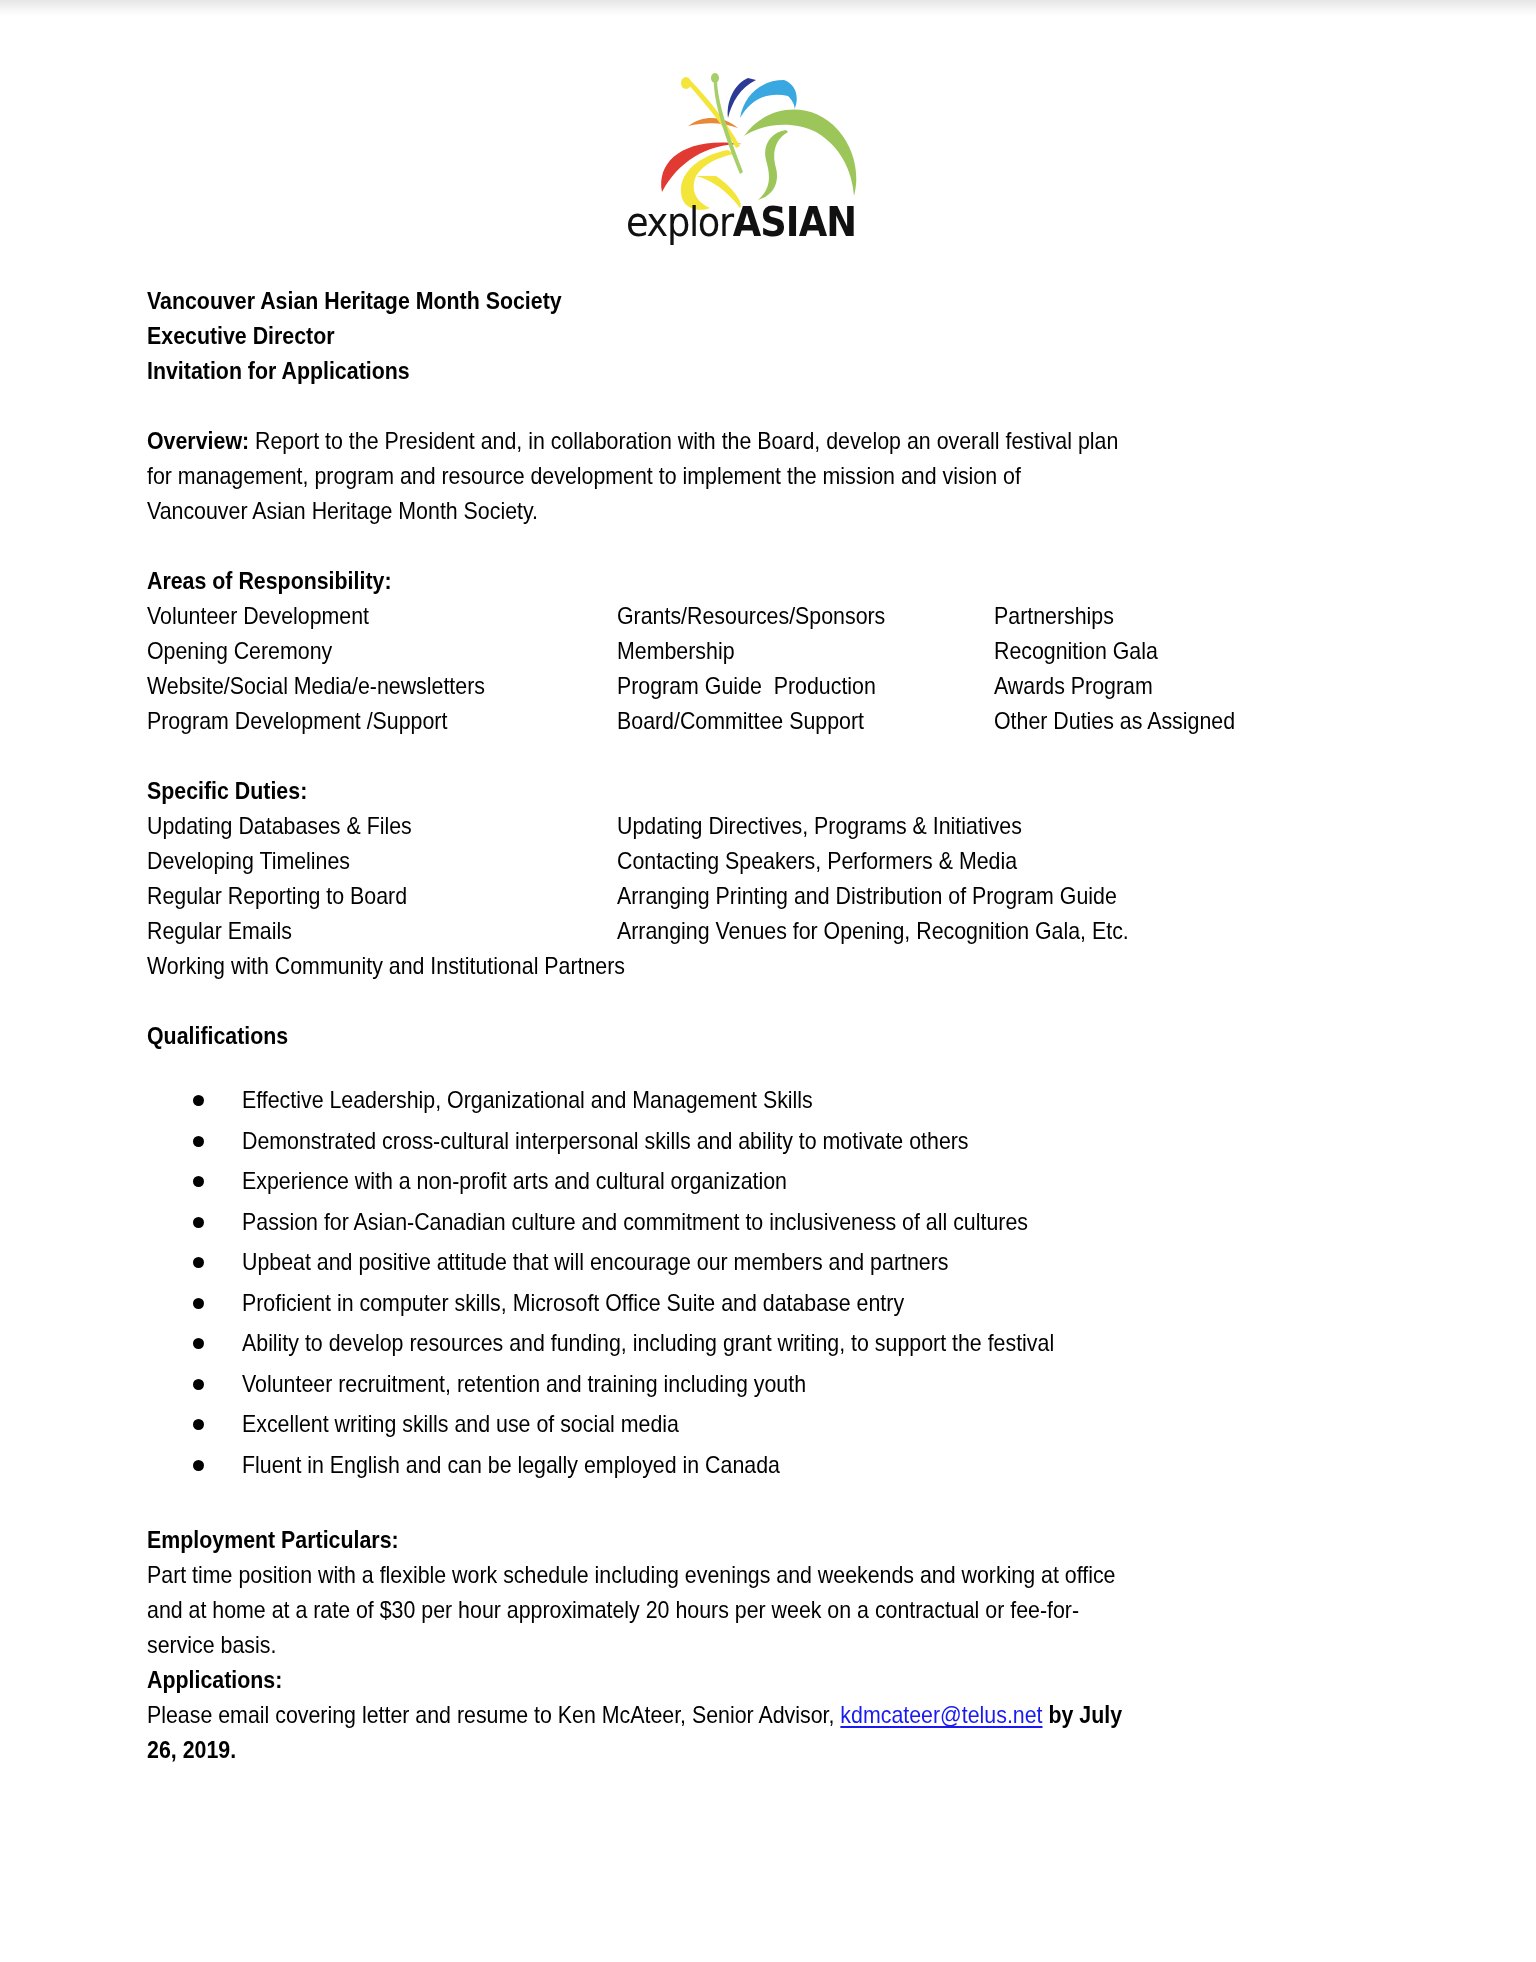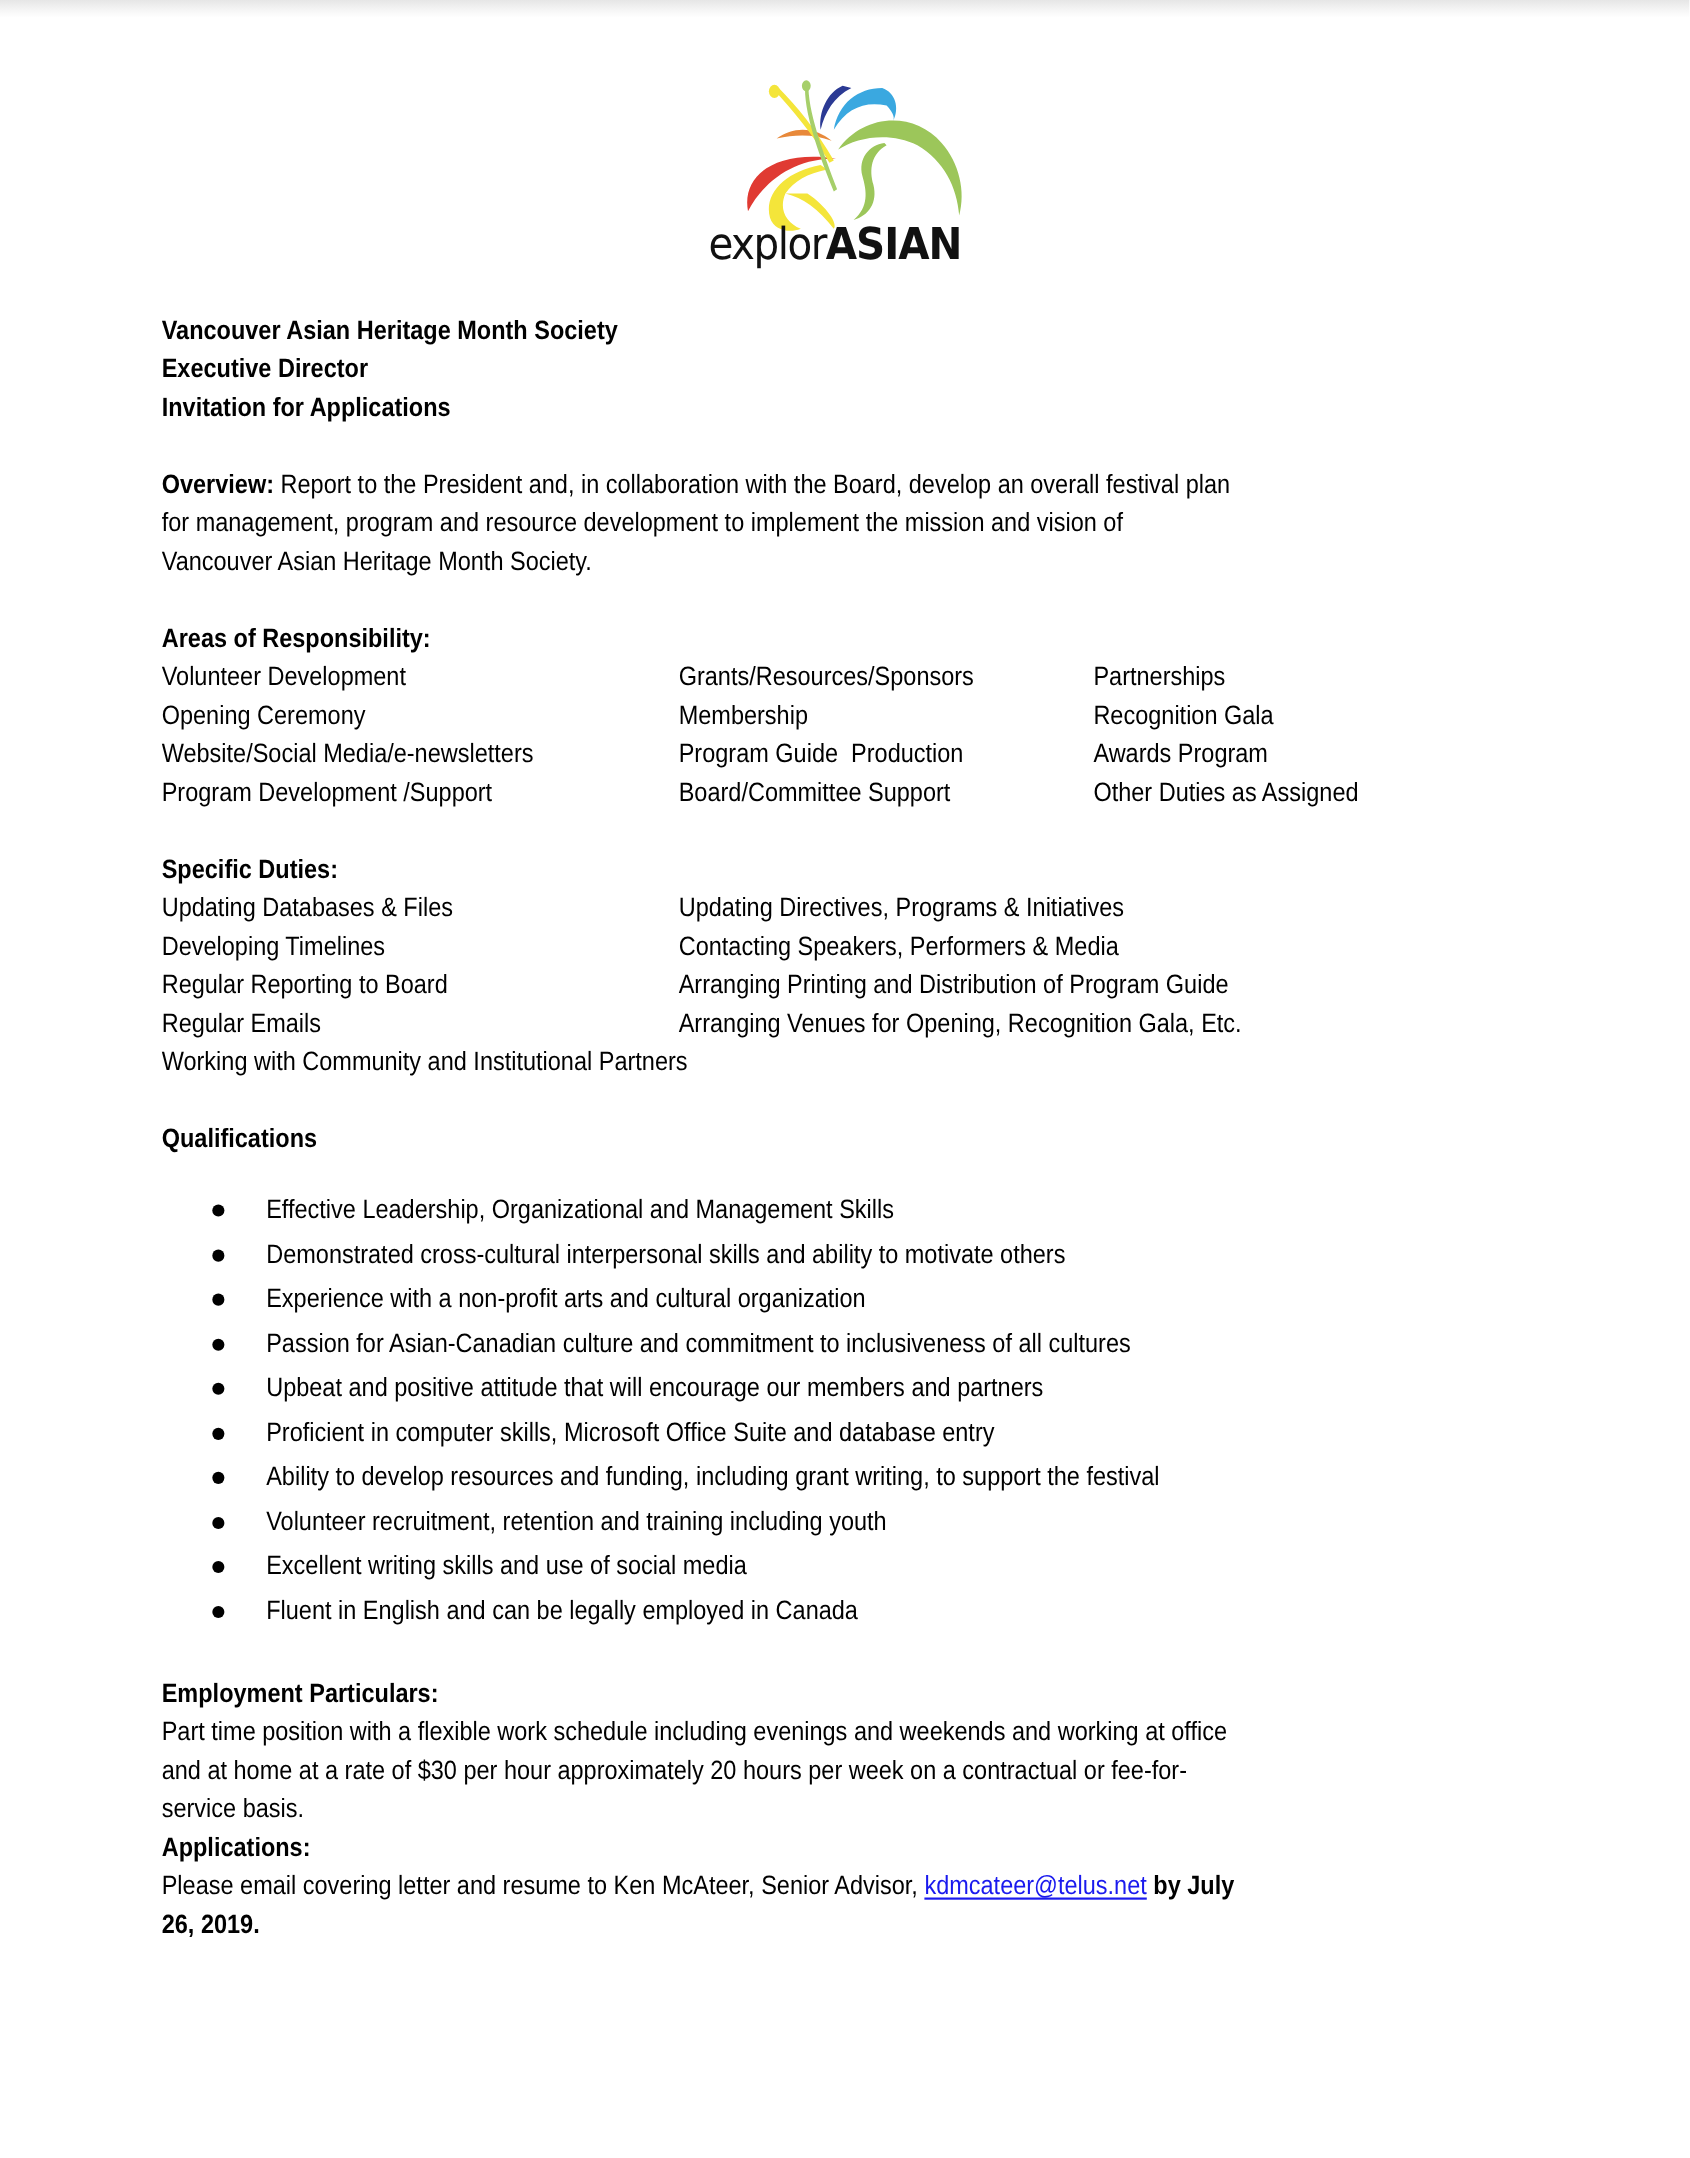--- a/index.html
+++ b/index.html
@@ -5,21 +5,21 @@
     html, body { margin: 0; padding: 0; }
     body {
       width: 1536px; height: 1962px; position: relative; overflow: hidden;
       background: #ffffff; color: #000000;
       font-family: "Liberation Sans", sans-serif;
     }
     .top-shadow {
       position: absolute; left: 0; top: 0; width: 1536px; height: 16px;
       background: linear-gradient(to bottom, #e6e6e6 0%, #f6f6f6 60%, #ffffff 100%);
     }
-    .logo { position: absolute; left: 634px; top: 70px; width: 270px; height: 185px; }
+    .logo { position: absolute; left: 616px; top: 70px; width: 270px; height: 185px; }
     .logo svg { position: absolute; left: 0; top: 0; }
     .wordmark {
       position: absolute; left: 10px; top: 128px; white-space: nowrap;
       font-family: "DejaVu Sans", sans-serif; font-size: 40px; line-height: 48px;
       letter-spacing: -1.5px; color: #111;
       transform-origin: left top; transform: scaleX(0.92);
     }
     .wordmark .bold { font-weight: bold; letter-spacing: -1px; }
 
     .line {

